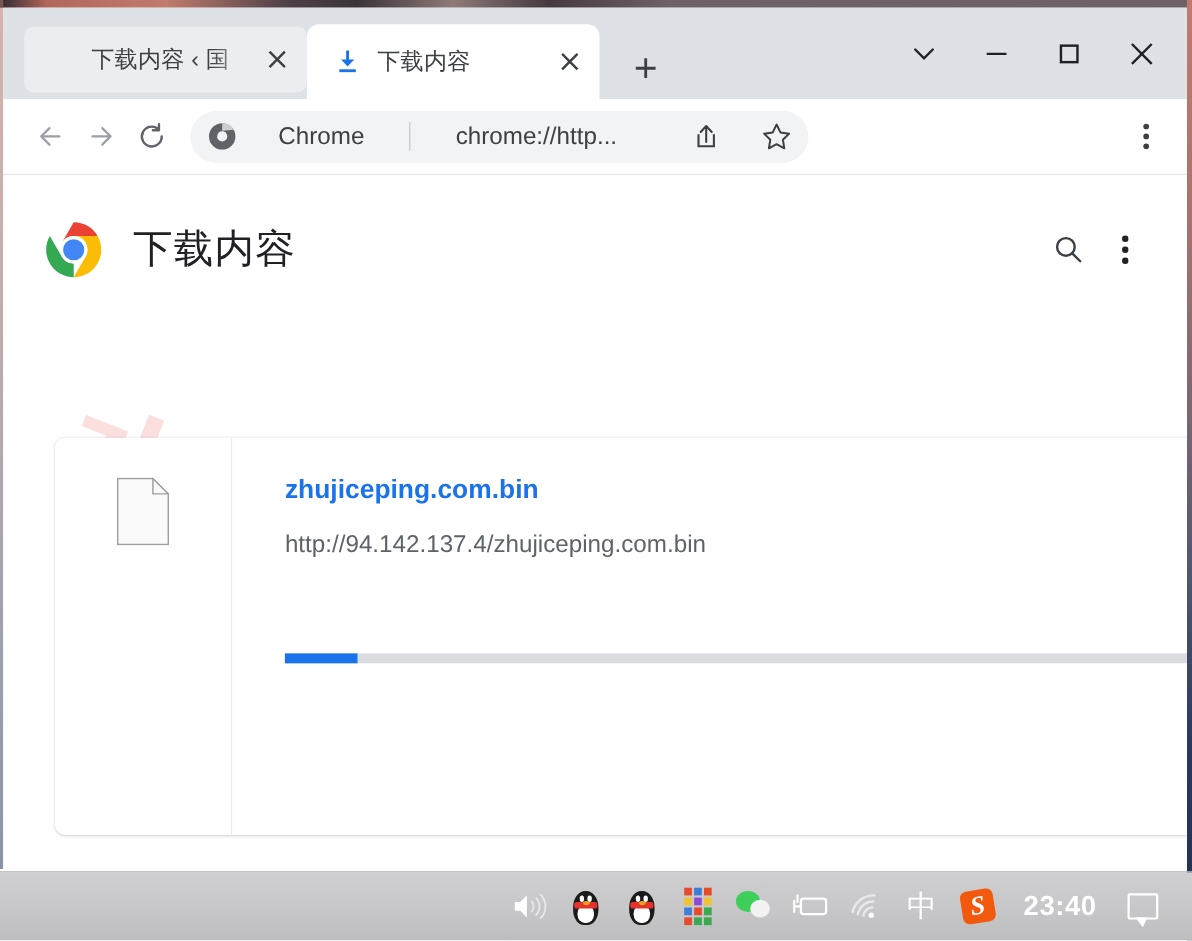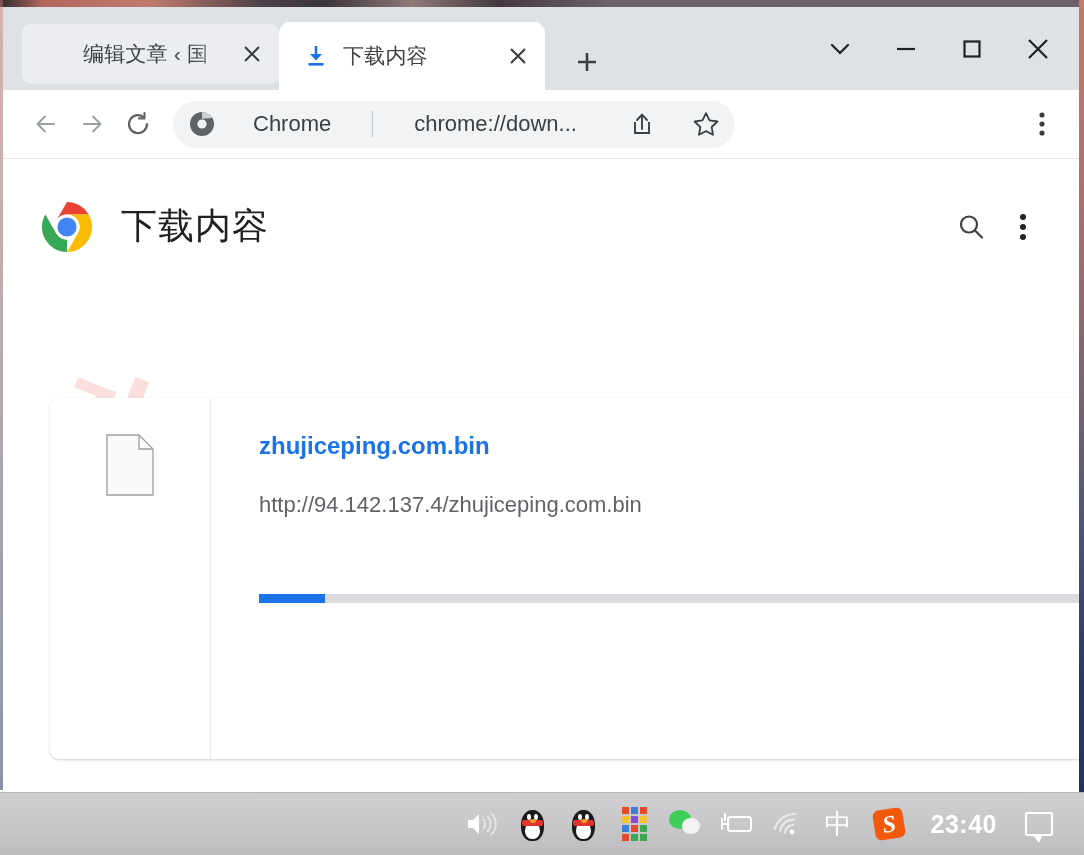--- a/index.html
+++ b/index.html
@@ -146,21 +146,21 @@
   .card-icon-col {
     width:161px; flex:0 0 auto;
     border-right:1px solid #e8eaed;
     display:flex; justify-content:center;
     padding-top:36px;
   }
   .file-icon { width:48px;height:62px; }
   .card-body { flex:1 1 auto; padding:34px 0 0 48px; position:relative; }
   .file-name {
     font-size:24px; font-weight:700; color:#1a73e8;
-    margin-bottom:32px;
+    margin-bottom:22px;
   }
   .file-url { font-size:22px; color:#5f6368; margin-bottom:36px; }
   .file-status { font-size:22px; color:#5f6368; margin-bottom:30px; }
   .progress-track {
     position:absolute; left:48px; right:0; top:196px;
     height:9px; background:#dadce0; border-radius:0;
   }
   .progress-fill { height:9px; background:#1a73e8; }
   .btn-row { position:absolute; left:48px; top:242px; display:flex; gap:18px; }
   .btn {
@@ -219,21 +219,21 @@
   <div class="behind-strip"></div>
   <div class="frame-border-l"></div>
   <div class="frame-border-r"></div>
 
   <div class="tabstrip">
 
     <div class="tab tab-inactive">
       <span class="tab-favicon">
         <span class="seal"></span>
       </span>
-      <span class="tab-title">编辑文章 ‹ 国</span>
+      <span class="tab-title">下载内容 ‹ 国</span>
       <span class="tab-close">
         <svg width="20" height="20" viewBox="0 0 20 20">
             <path d="M3 3 L17 17 M17 3 L3 17" stroke="#3c4043" stroke-width="2.2" fill="none"></path>
           </svg>
       </span>
     </div>
 
     <div class="tab tab-active">
       <span class="dl-arrow">
         <svg width="26" height="26" viewBox="0 0 26 26">
@@ -301,21 +301,21 @@
     <div class="omnibox">
       <span class="chrome-badge">
         <svg width="26" height="26" viewBox="0 0 26 26">
           <circle cx="13" cy="13" r="12" fill="#5f6368"></circle>
           <circle cx="13" cy="13" r="4.6" fill="#f1f3f4"></circle>
           <path d="M13 1 A12 12 0 0 1 23.4 7 L13 7.8 Z" fill="#f1f3f4" opacity=".75"></path>
         </svg>
       </span>
       <span class="omni-chip">Chrome</span>
       <span class="omni-sep"></span>
-      <span class="omni-url">chrome://down...</span>
+      <span class="omni-url">chrome://http...</span>
       <span class="omni-ico">
         <svg width="26" height="26" viewBox="0 0 26 26">
           <path d="M6 11 L6 22 L20 22 L20 11" stroke="#3c4043" stroke-width="1.9" fill="none"></path>
           <path d="M13 18 L13 4 M8 9 L13 3.6 L18 9" stroke="#3c4043" stroke-width="1.9" fill="none" stroke-linecap="round" stroke-linejoin="round"></path>
         </svg>
       </span>
       <span class="omni-ico">
         <svg width="28" height="28" viewBox="0 0 28 28">
           <path d="M14 3.2 L17.5 10.4 L25.4 11.5 L19.7 17 L21 24.8 L14 21.1 L7 24.8 L8.3 17 L2.6 11.5 L10.5 10.4 Z" stroke="#3c4043" stroke-width="1.8" fill="none" stroke-linejoin="round"></path>
         </svg>

